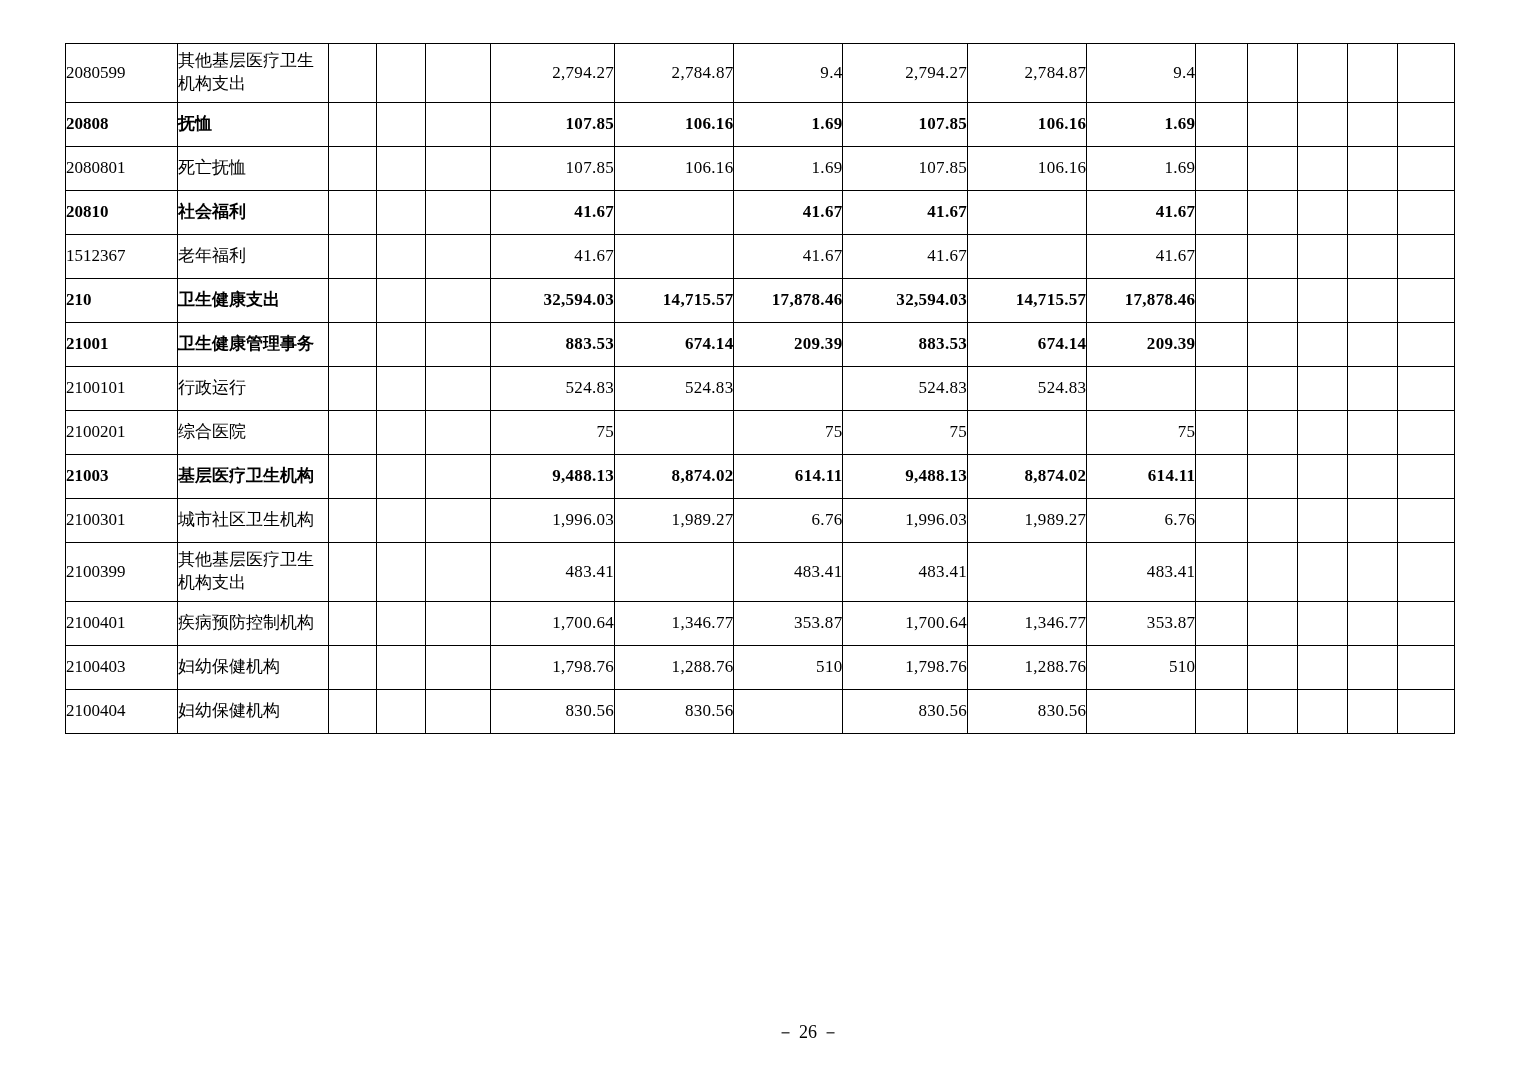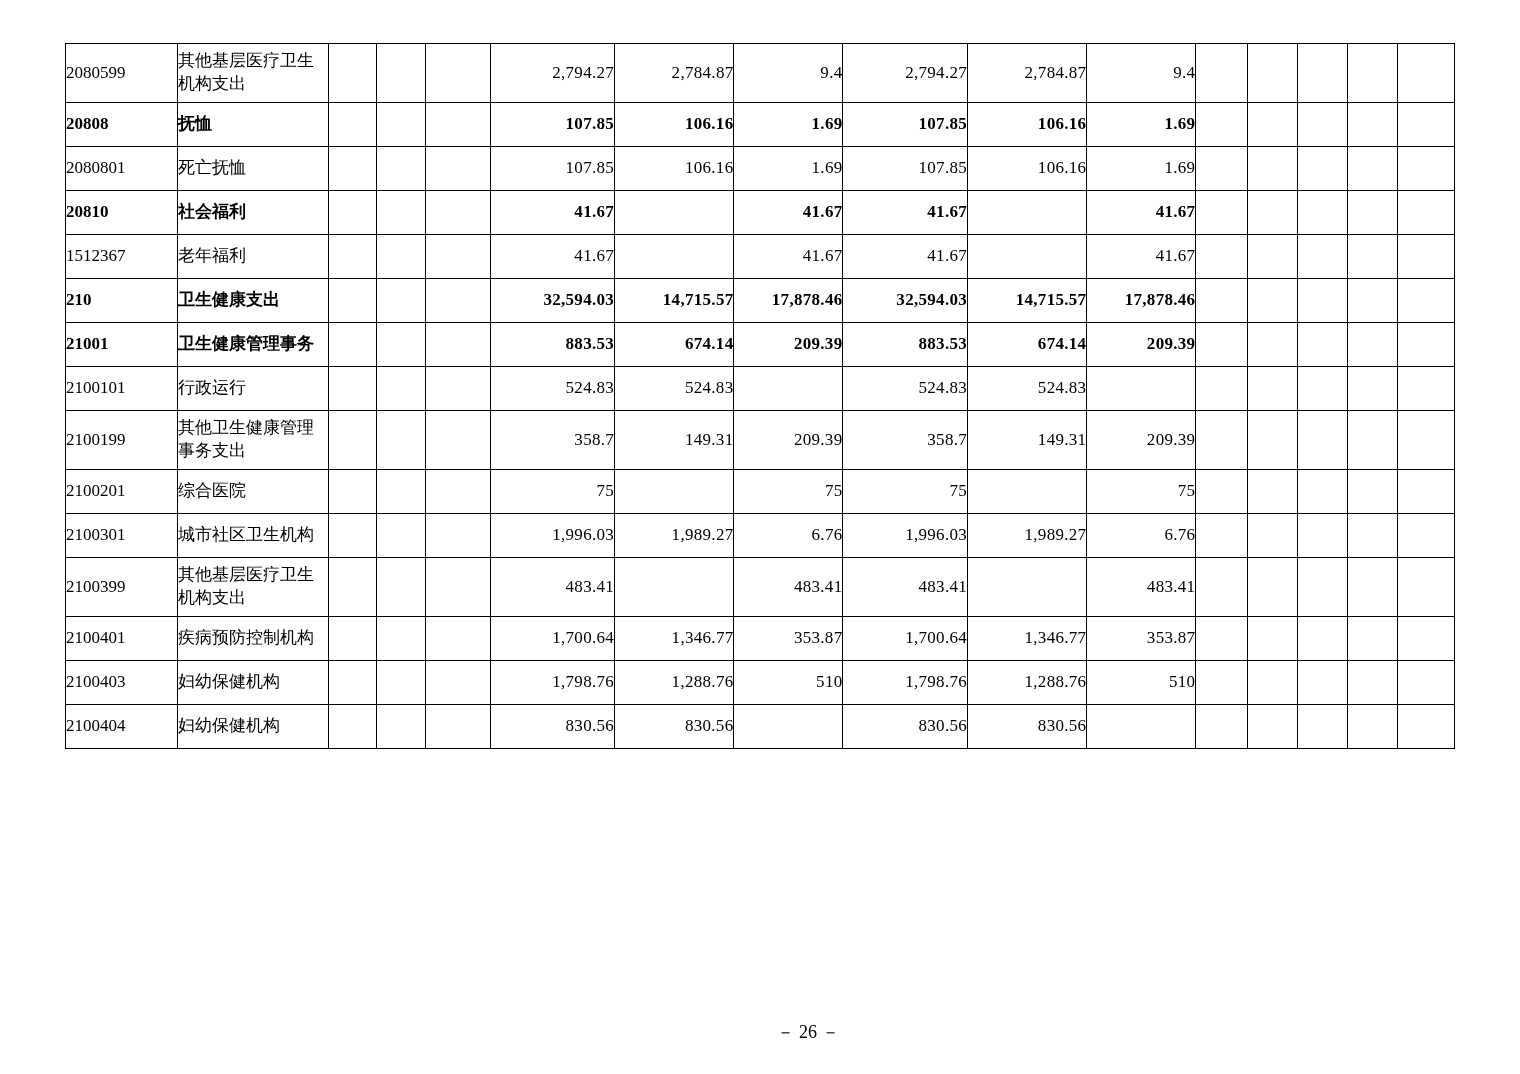--- a/index.html
+++ b/index.html
@@ -252,50 +252,50 @@
           <td class="cell-num"></td>
           <td class="cell-num">524.83</td>
           <td class="cell-num">524.83</td>
           <td class="cell-num"></td>
           <td></td>
           <td></td>
           <td></td>
           <td></td>
           <td></td>
         </tr>
-        <tr class="r-two">
-          <td class="cell-code">2100199</td>
-          <td class="cell-name">其他卫生健康管理事务支出</td>
-          <td></td>
-          <td></td>
-          <td></td>
-          <td class="cell-num">358.7</td>
-          <td class="cell-num">149.31</td>
-          <td class="cell-num">209.39</td>
-          <td class="cell-num">358.7</td>
-          <td class="cell-num">149.31</td>
-          <td class="cell-num">209.39</td>
-          <td></td>
-          <td></td>
-          <td></td>
-          <td></td>
-          <td></td>
-        </tr>
         <tr class="r-one">
           <td class="cell-code">2100201</td>
           <td class="cell-name">综合医院</td>
           <td></td>
           <td></td>
           <td></td>
           <td class="cell-num">75</td>
           <td class="cell-num"></td>
           <td class="cell-num">75</td>
           <td class="cell-num">75</td>
           <td class="cell-num"></td>
           <td class="cell-num">75</td>
+          <td></td>
+          <td></td>
+          <td></td>
+          <td></td>
+          <td></td>
+        </tr>
+        <tr class="bold r-one">
+          <td class="cell-code">21003</td>
+          <td class="cell-name">基层医疗卫生机构</td>
+          <td></td>
+          <td></td>
+          <td></td>
+          <td class="cell-num">9,488.13</td>
+          <td class="cell-num">8,874.02</td>
+          <td class="cell-num">614.11</td>
+          <td class="cell-num">9,488.13</td>
+          <td class="cell-num">8,874.02</td>
+          <td class="cell-num">614.11</td>
           <td></td>
           <td></td>
           <td></td>
           <td></td>
           <td></td>
         </tr>
         <tr class="r-one">
           <td class="cell-code">2100301</td>
           <td class="cell-name">城市社区卫生机构</td>
           <td></td>

